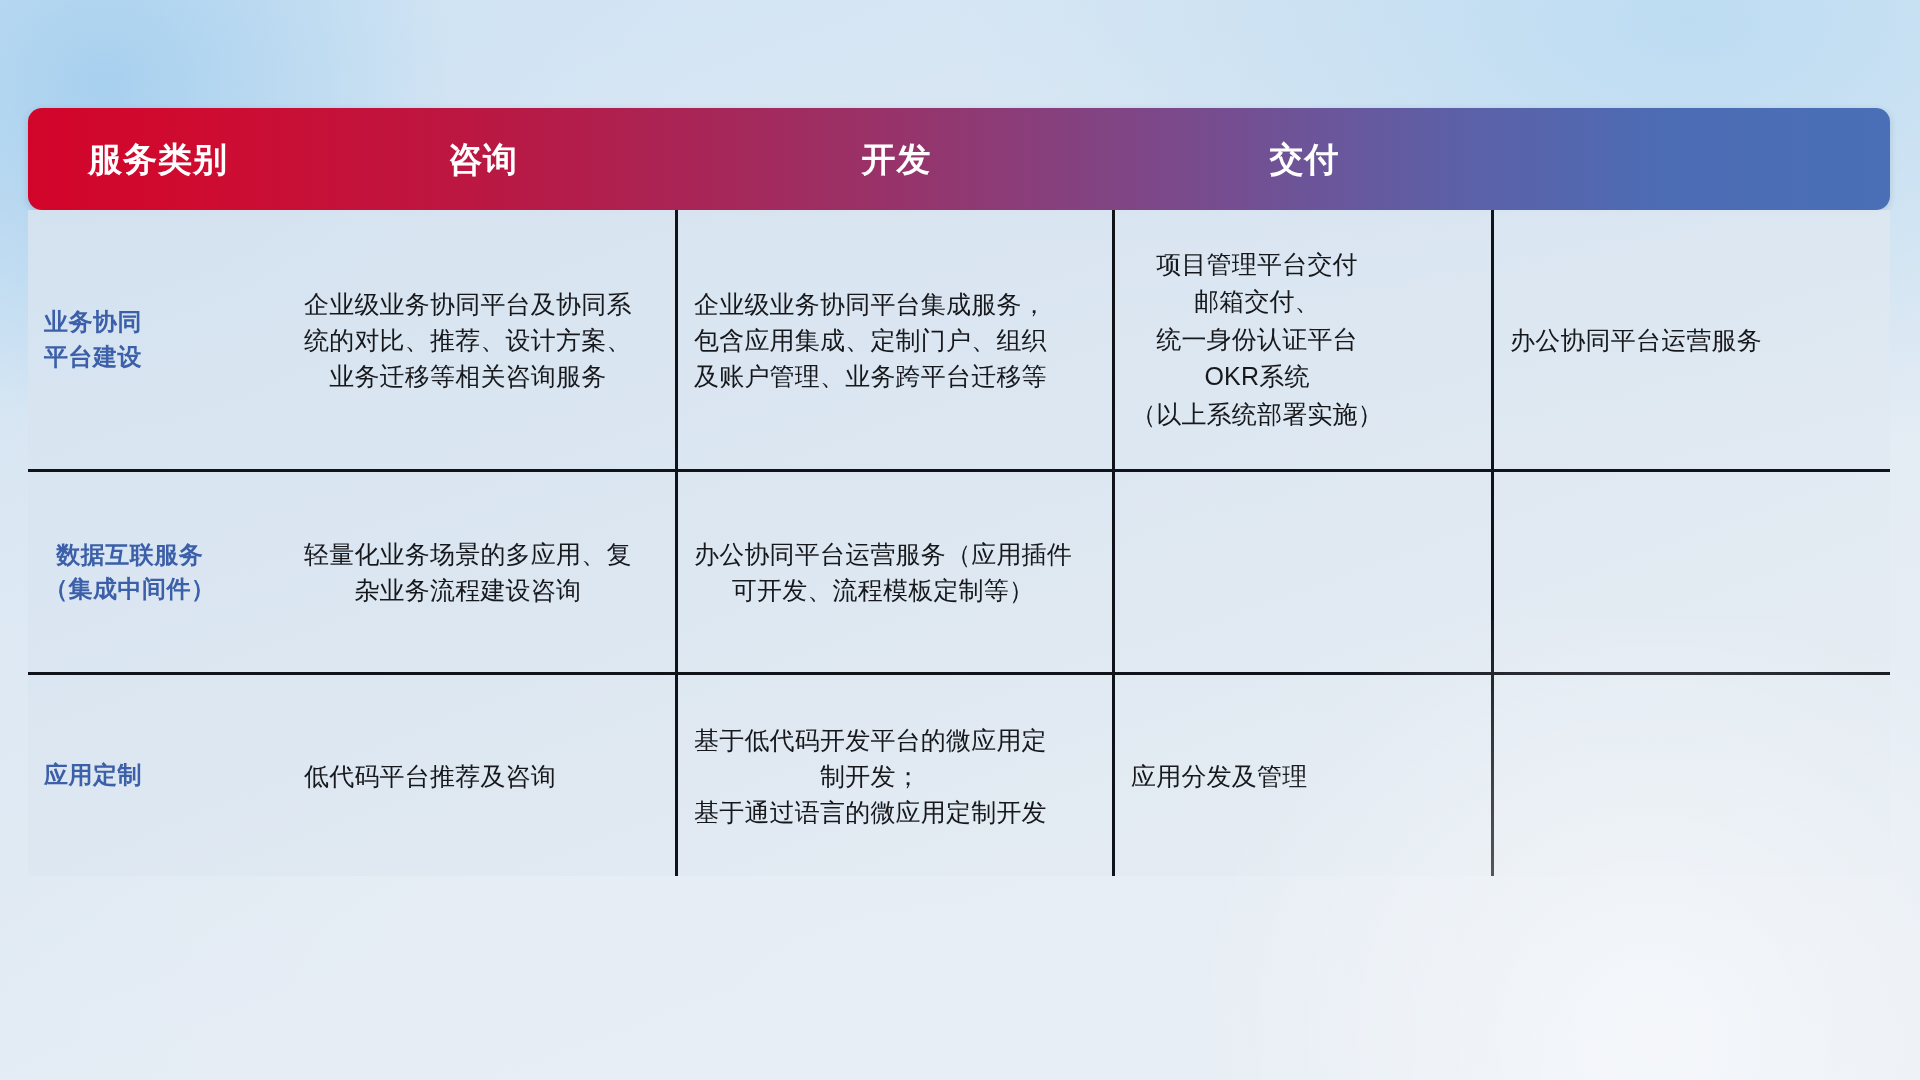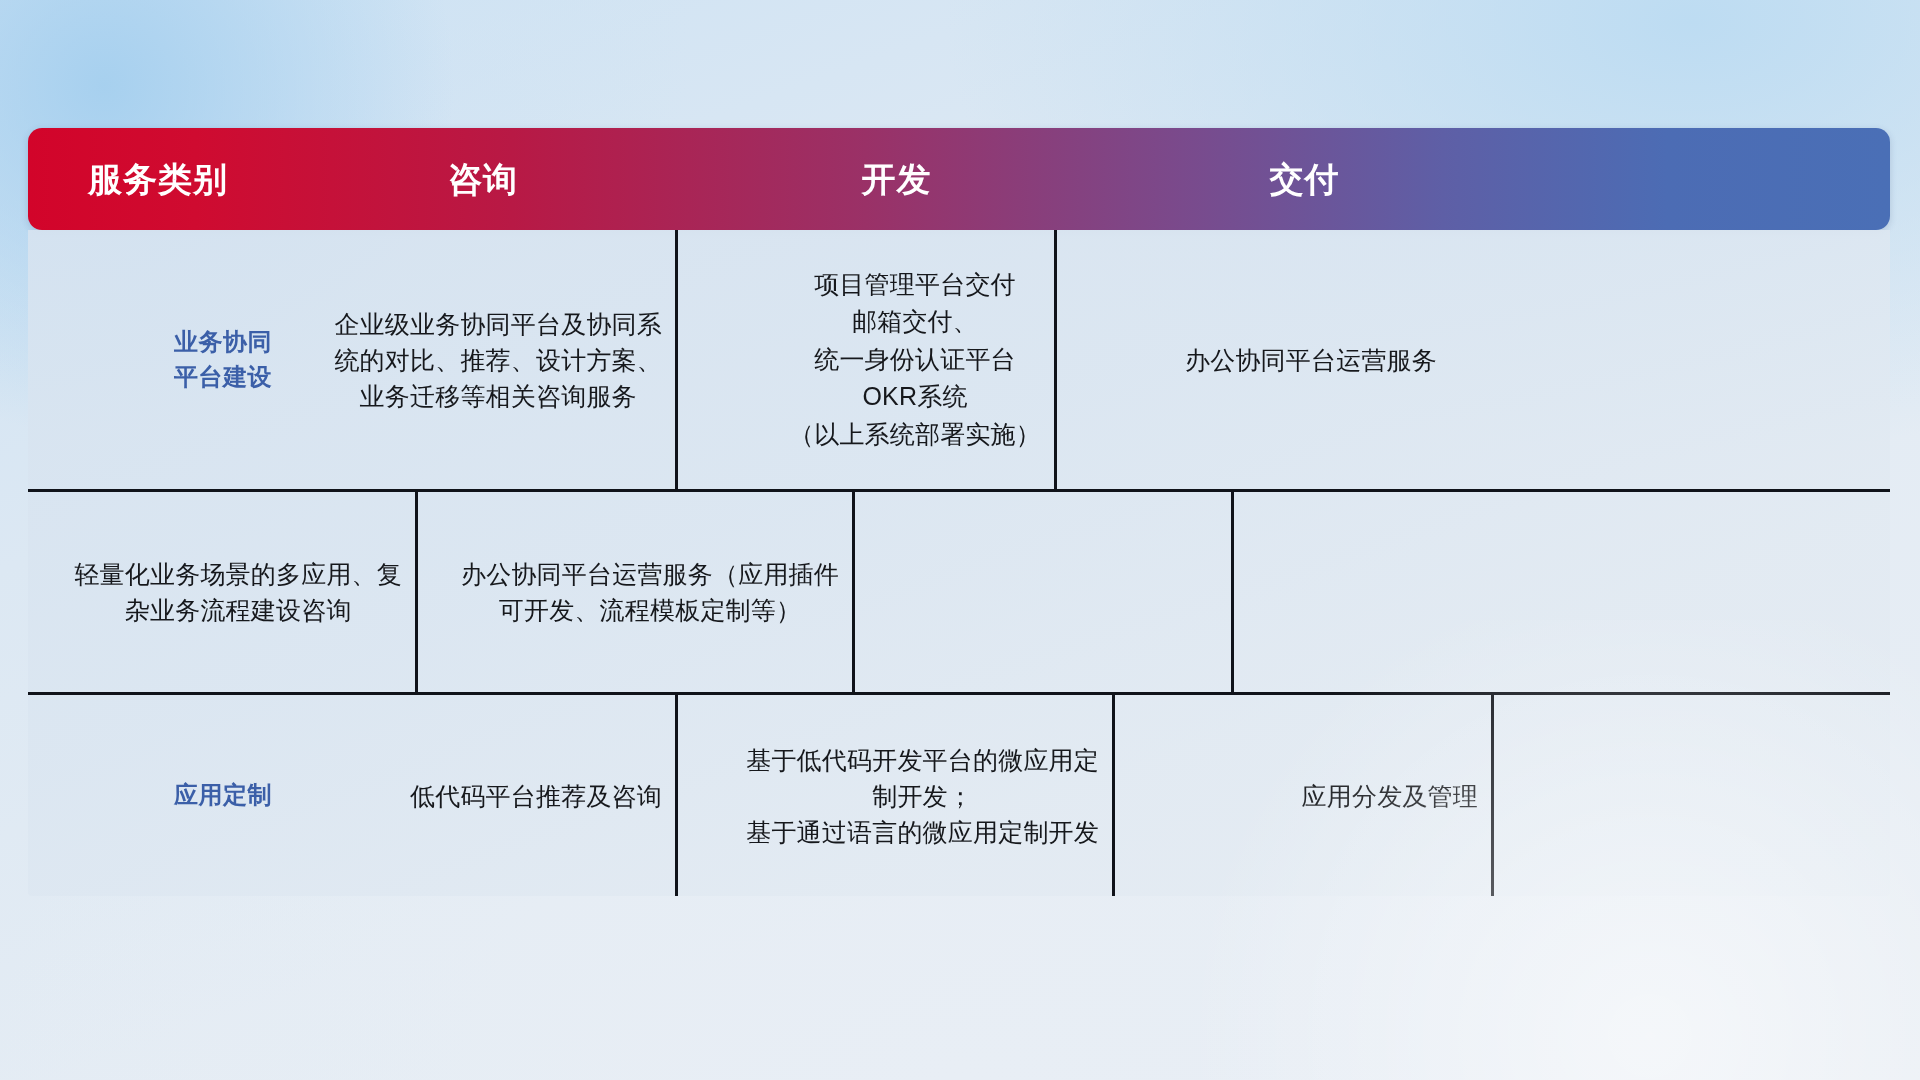--- a/index.html
+++ b/index.html
@@ -22,21 +22,21 @@
     background:radial-gradient(circle at 20% 20%, rgba(160,205,238,.85) 0%, rgba(160,205,238,0) 65%);
     pointer-events:none;
   }
   #stage:after{
     content:"";position:absolute;right:0;bottom:-60px;width:900px;height:520px;
     background:radial-gradient(circle at 70% 80%, rgba(255,255,255,.55) 0%, rgba(255,255,255,0) 62%);
     pointer-events:none;
   }
 
   .table-wrap{
-    position:absolute;left:28px;top:128px;width:1862px;
+    position:absolute;left:28px;top:108px;width:1862px;
   }
 
   
   .thead{
     position:relative;
     height:102px;
     border-radius:14px;
     background:linear-gradient(90deg,
        #d2042a 0%,
        #cf0b30 9%,
@@ -84,21 +84,21 @@
     position:relative;
   }
   .trow + .trow{border-top:3px solid #10131a;}
   .r1{height:259px;}
   .r2{height:200px;}
   .r3{height:201px;}
 
   .cell{
     display:flex;
     align-items:center;
-    justify-content:flex-end;
+    justify-content:flex-start;
     padding:6px 16px;
     box-sizing:border-box;
     position:relative;
   }
   
   .cell.vr:after{
     content:"";position:absolute;right:0;top:0;bottom:0;width:3px;background:#10131a;
   }
   .rowlabel{
     color:#3b5fa8;
@@ -138,33 +138,42 @@
       <div class="trow r1">
         <div class="cell c1">
           <div class="rowlabel">业务协同
 平台建设</div>
         </div>
         <div class="cell c2 vr">
           <div class="body-text">企业级业务协同平台及协同系
 统的对比、推荐、设计方案、
 业务迁移等相关咨询服务</div>
         </div>
+        <div class="cell c3 vr">
+          <div class="body-text">企业级业务协同平台集成服务，
+包含应用集成、定制门户、组织
+及账户管理、业务跨平台迁移等</div>
+        </div>
         <div class="cell c4 vr">
           <div class="body-text lh-wide">项目管理平台交付
 邮箱交付、
 统一身份认证平台
 OKR系统
 （以上系统部署实施）</div>
         </div>
         <div class="cell c5">
           <div class="body-text">办公协同平台运营服务</div>
         </div>
       </div>
 
       <div class="trow r2">
+        <div class="cell c1">
+          <div class="rowlabel">数据互联服务
+（集成中间件）</div>
+        </div>
         <div class="cell c2 vr">
           <div class="body-text">轻量化业务场景的多应用、复
 杂业务流程建设咨询</div>
         </div>
         <div class="cell c3 vr">
           <div class="body-text">办公协同平台运营服务（应用插件
 可开发、流程模板定制等）</div>
         </div>
         <div class="cell c4 vr">
           <div class="body-text"></div>

